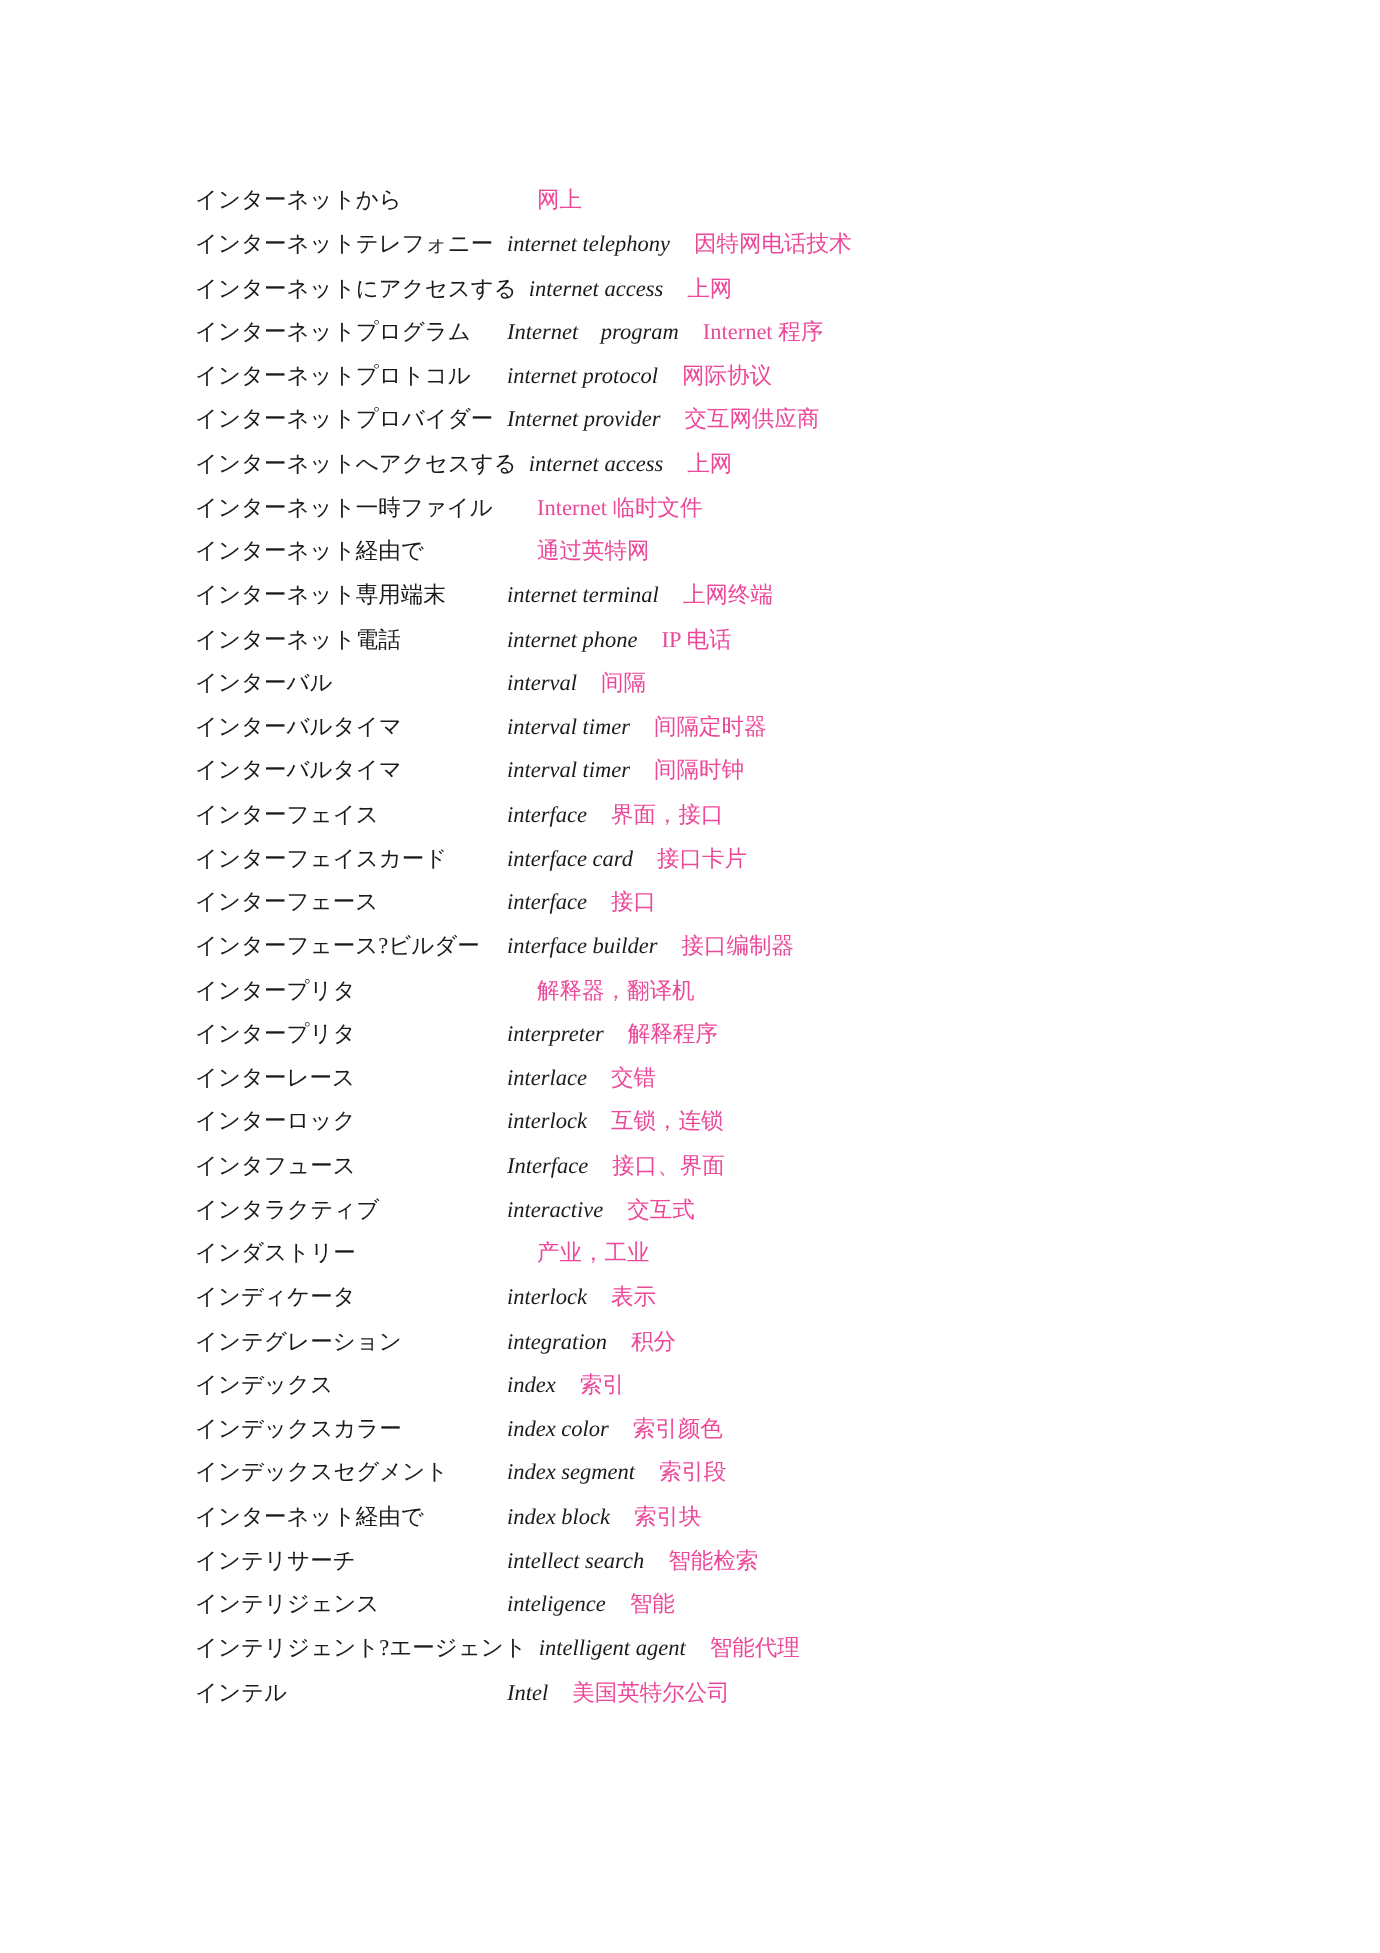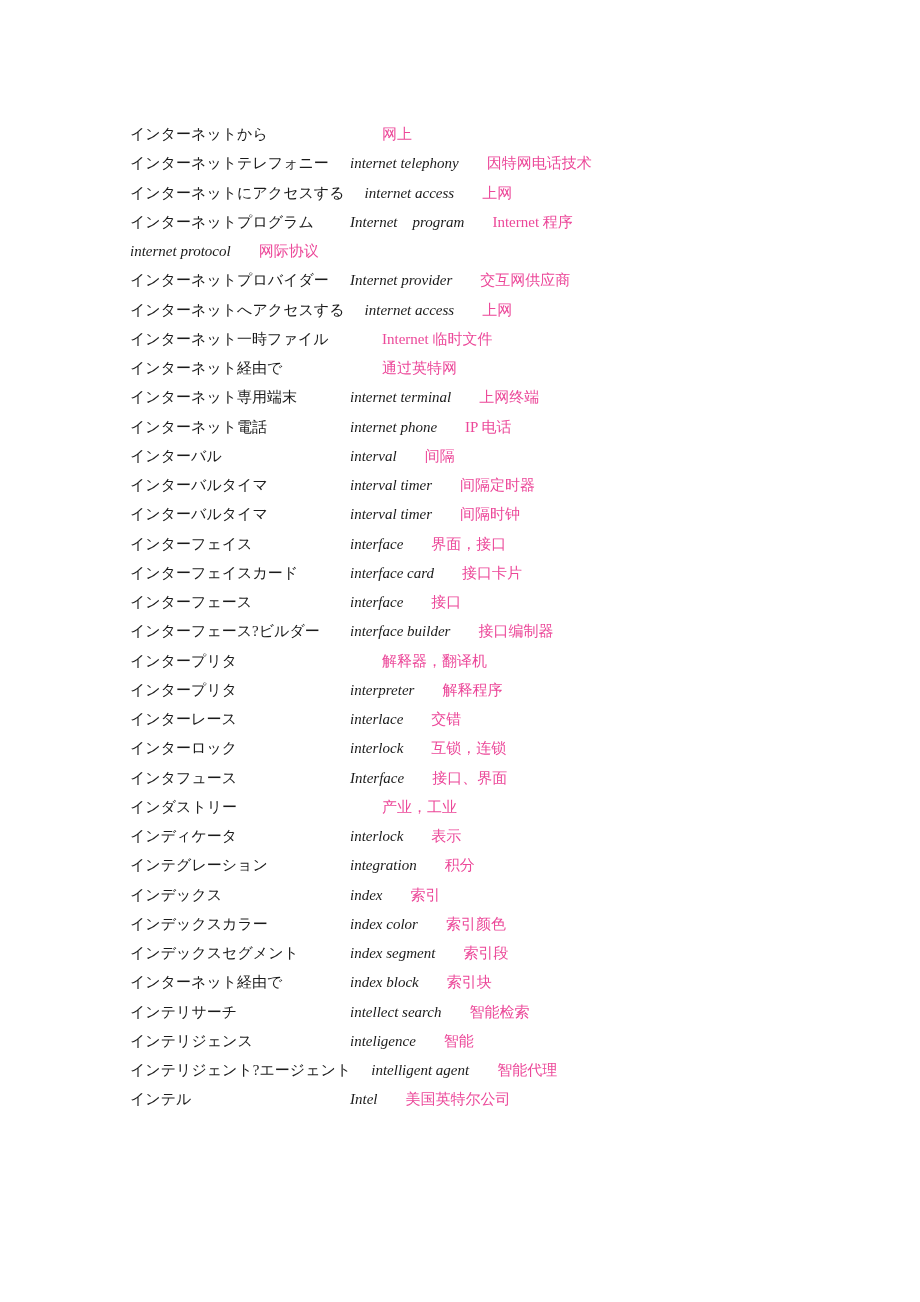--- a/index.html
+++ b/index.html
@@ -16,21 +16,20 @@
       min-height: 1302px;
     }
     .page {
       padding: 120px 130px 120px 130px;
     }
     .entry {
       display: flex;
       align-items: flex-start;
       line-height: 1.95;
       flex-wrap: wrap;
-      gap: 12px;
     }
     .jp {
       min-width: 200px;
       margin-right: 8px;
     }
     .en {
       margin-right: 16px;
       color: #1a1a1a;
       font-style: italic;
     }
@@ -61,20 +60,21 @@
         <span class="jp">インターネットにアクセスする</span>
         <span class="en">internet access</span>
         <span class="cn">上网</span>
       </div>
       <div class="entry">
         <span class="jp">インターネットプログラム</span>
         <span class="en">Internet　program</span>
         <span class="cn">Internet 程序</span>
       </div>
       <div class="entry">
+        <span class="jp">インターネットプロトコル</span>
         <span class="en">internet protocol</span>
         <span class="cn">网际协议</span>
       </div>
       <div class="entry">
         <span class="jp">インターネットプロバイダー</span>
         <span class="en">Internet provider</span>
         <span class="cn">交互网供应商</span>
       </div>
       <div class="entry">
         <span class="jp">インターネットへアクセスする</span>
@@ -153,20 +153,25 @@
       </div>
       <div class="entry">
         <span class="jp">インターロック</span>
         <span class="en">interlock</span>
         <span class="cn">互锁，连锁</span>
       </div>
       <div class="entry">
         <span class="jp">インタフュース</span>
         <span class="en">Interface</span>
         <span class="cn">接口、界面</span>
+      </div>
+      <div class="entry">
+        <span class="jp">インタラクティブ</span>
+        <span class="en">interactive</span>
+        <span class="cn">交互式</span>
       </div>
       <div class="entry">
         <span class="jp">インダストリー</span>
         <span class="spacer">　　　　　　　　</span>
         <span class="cn">产业，工业</span>
       </div>
       <div class="entry">
         <span class="jp">インディケータ</span>
         <span class="en">interlock</span>
         <span class="cn">表示</span>

